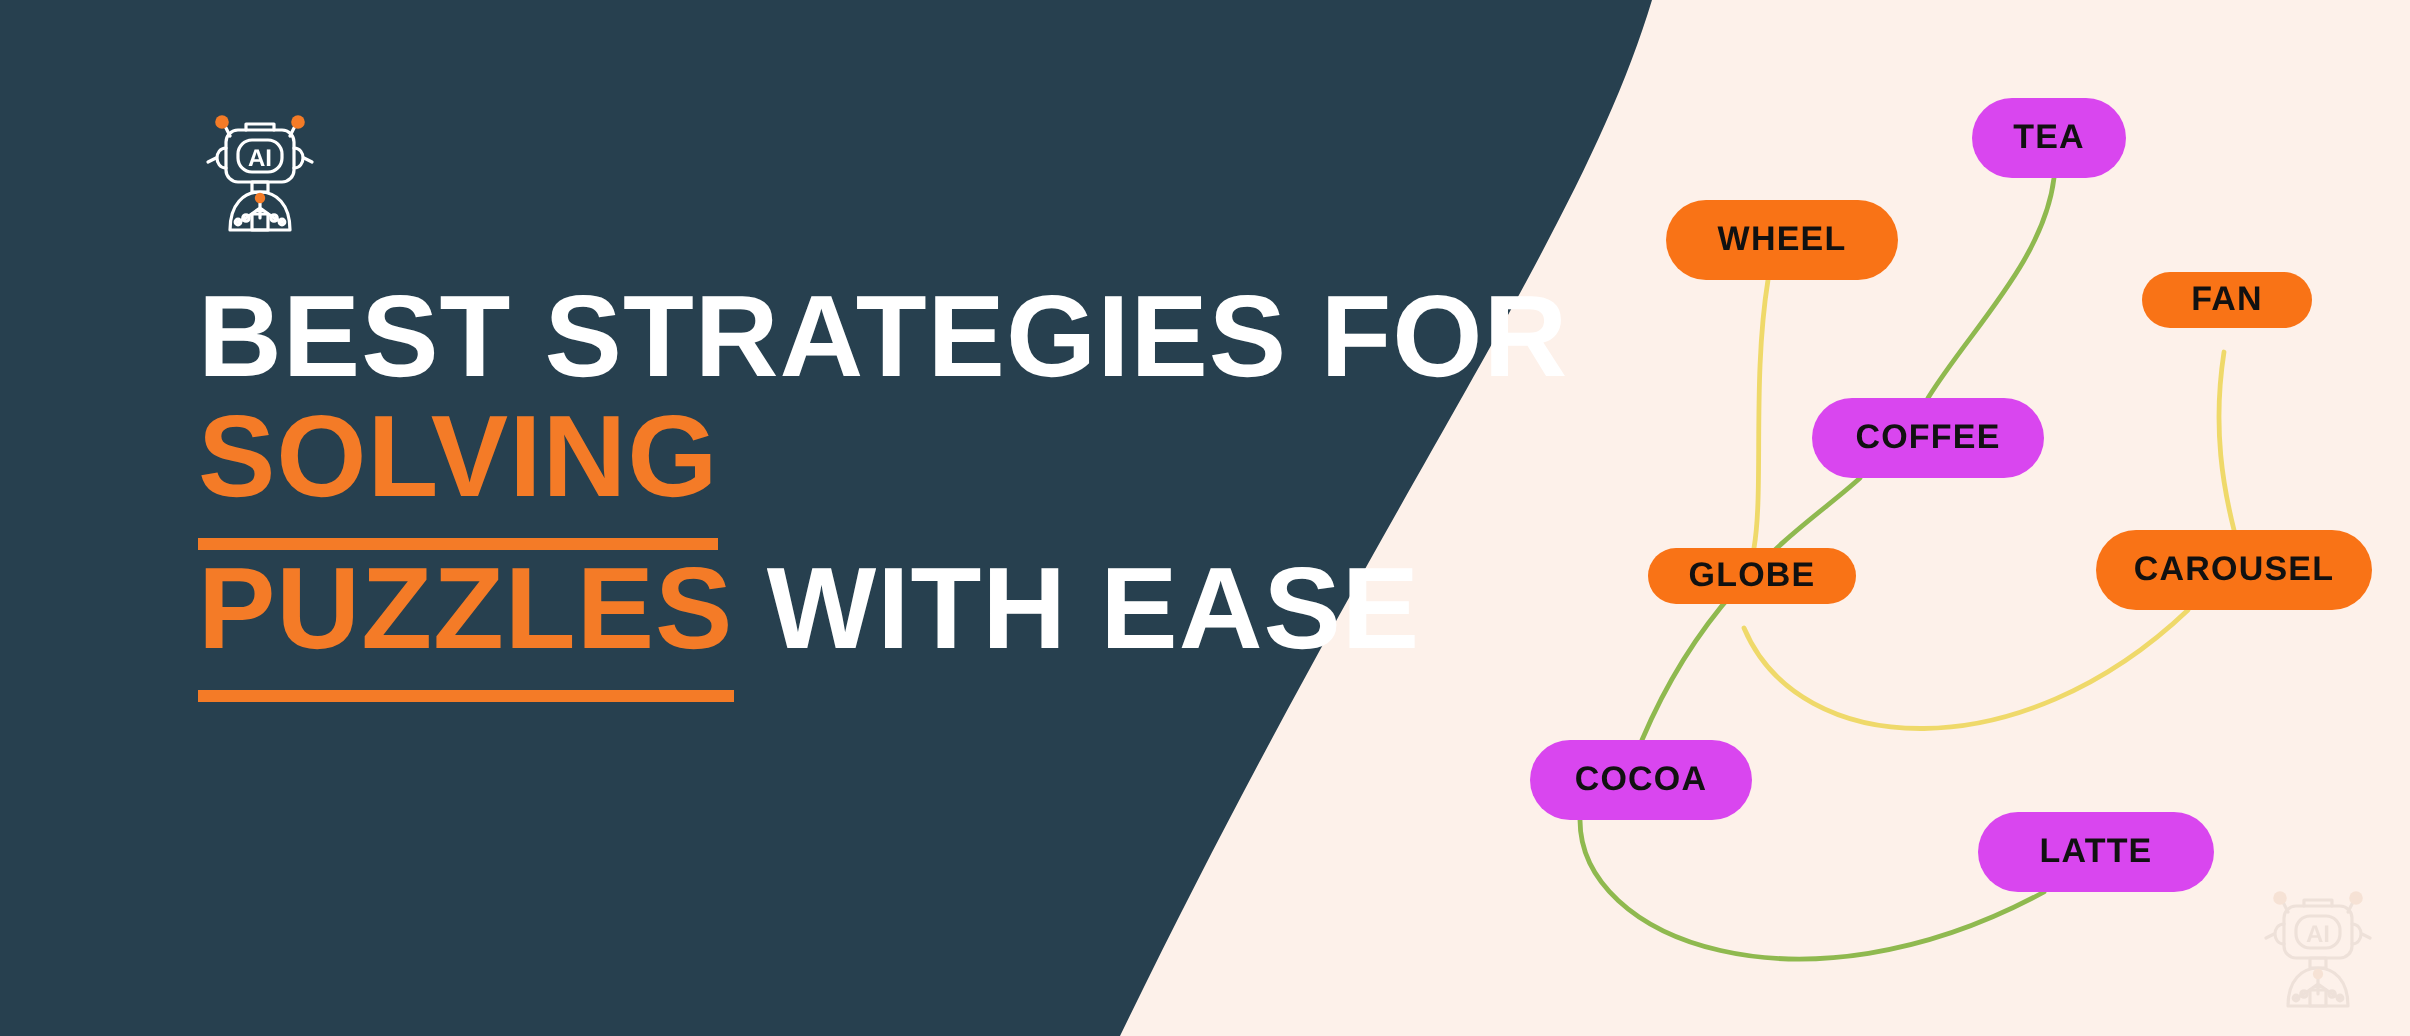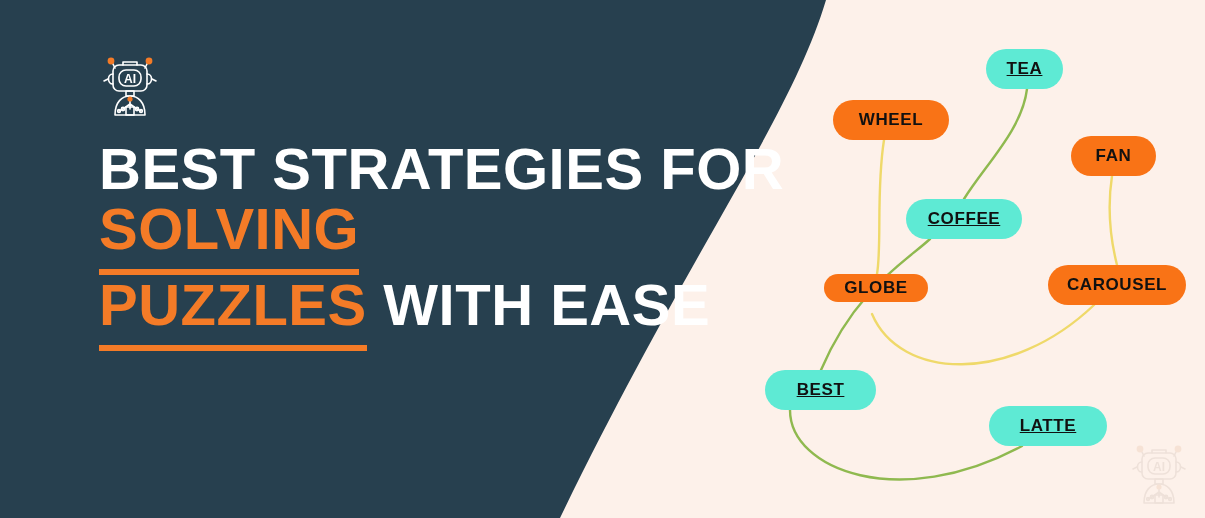--- a/index.html
+++ b/index.html
@@ -64,21 +64,21 @@
     display:flex;align-items:center;justify-content:center;
     border-radius:40px;
     color:#111111;
     font-size:17px;
     font-weight:bold;
     letter-spacing:0.6px;
     white-space:nowrap;
     z-index:5;
     box-sizing:border-box;
   }
-  .node.green{background:#5eead4;text-decoration:underline;}
+  .node.green{background:#d946ef;}
   .node.yellow{background:#f97316;}
 </style>
 </head>
 <body>
 
 <div id="stage">
 
   <svg id="left-panel" viewBox="0 0 860 518" preserveAspectRatio="none" aria-hidden="true">
     <path d="M 0 0 L 826 0 C 790 120 690 250 560 518 L 0 518 Z" fill="#27404f"></path>
   </svg>
@@ -134,34 +134,34 @@
         <path d="M 1112 176 C 1106 215 1112 245 1117 265" stroke="#efd96a"></path>
       </g>
   </svg>
   <div id="node-layer">
       <div class="node green" style="left: 986px; top: 49px; width: 77px; height: 40px;">
         <span>TEA</span>
       </div>
       <div class="node yellow" style="left: 833px; top: 100px; width: 116px; height: 40px;">
         <span>WHEEL</span>
       </div>
-      <div class="node yellow" style="left: 1071px; top: 136px; width: 85px; height: 40px;">
+      <div class="node yellow" style="left: 1071px; top: 136px; width: 85px; height: 28px;">
         <span>FAN</span>
       </div>
       <div class="node green" style="left: 906px; top: 199px; width: 116px; height: 40px;">
         <span>COFFEE</span>
       </div>
       <div class="node yellow" style="left: 1048px; top: 265px; width: 138px; height: 40px;">
         <span>CAROUSEL</span>
       </div>
       <div class="node yellow" style="left: 824px; top: 274px; width: 104px; height: 28px;">
         <span>GLOBE</span>
       </div>
       <div class="node green" style="left: 765px; top: 370px; width: 111px; height: 40px;">
-        <span>BEST</span>
+        <span>COCOA</span>
       </div>
       <div class="node green" style="left: 989px; top: 406px; width: 118px; height: 40px;">
         <span>LATTE</span>
       </div>
     </div>
 
   <svg id="watermark" viewBox="0 0 62 66" aria-hidden="true">
     <g fill="none" stroke="#cdbdb4" stroke-width="1.6" stroke-linecap="round" stroke-linejoin="round">
       <path d="M16 16 L13 10"></path>
       <path d="M46 16 L49 10"></path>

